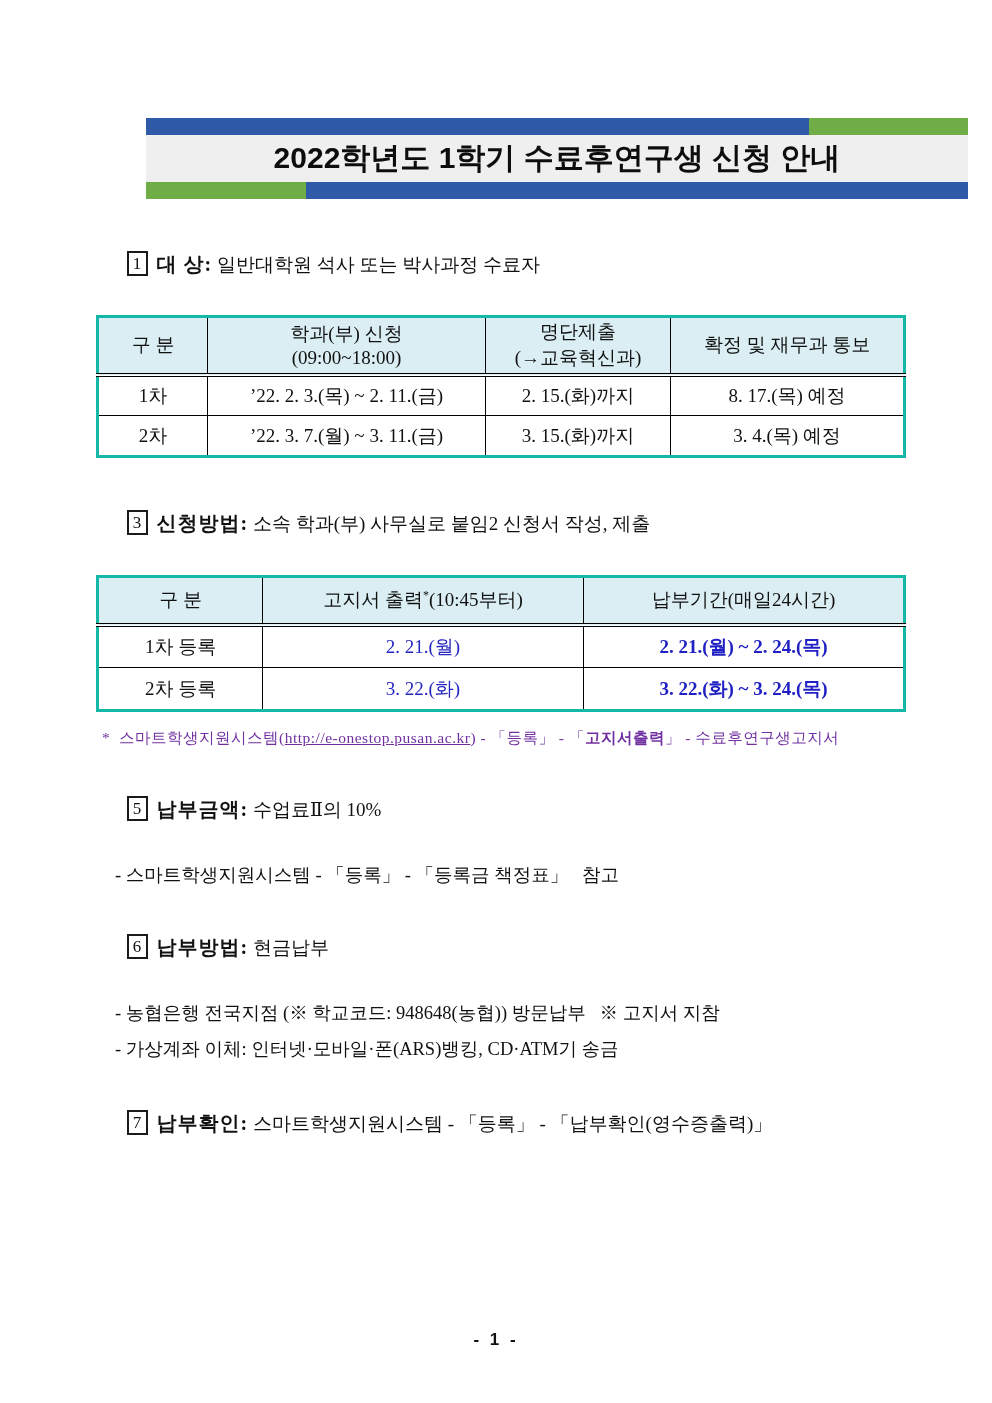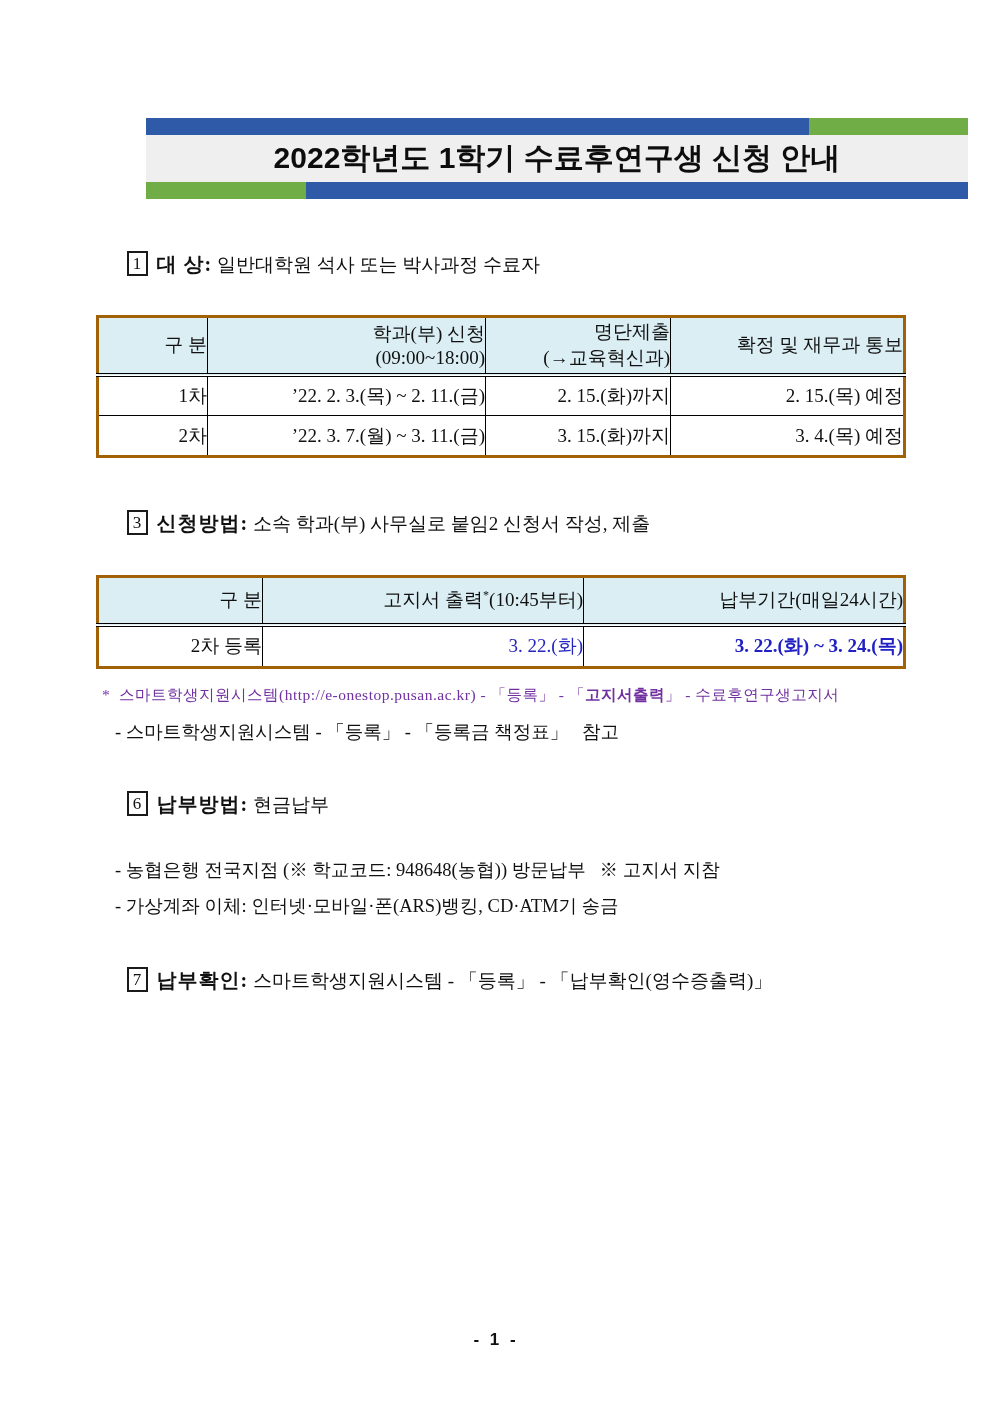--- a/index.html
+++ b/index.html
@@ -40,39 +40,39 @@
   }
   .sec-label { font-weight:bold; font-size:20px; letter-spacing:1px; }
   .sub-item { font-size:18.5px; line-height:25px; padding-left:17px; white-space:pre-wrap; }
 
   
   table {
     border-collapse:collapse; margin-left:-2px; width:807px;
     text-align:center; font-size:19px; table-layout:fixed;
   }
   table, th, td { border:1px solid #000; }
-  table { border:3px solid #a16207;text-align:right; }
+  table { border:3px solid #14b8a6; }
   thead th { background:#daeef3; font-weight:normal; border-bottom:4px double #000; }
   #table1 thead th { height:58px; }
   #table1 tbody td { height:41px; }
   #table2 thead th { height:48px; }
   #table2 tbody td { height:43px; }
   #table1 col.c1 { width:110px; } #table1 col.c2 { width:278px; }
   #table1 col.c3 { width:185px; } #table1 col.c4 { width:234px; }
   #table2 col.c1 { width:165px; } #table2 col.c2 { width:321px; } #table2 col.c3 { width:321px; }
   .t2-date  { color:#2626c0; }
   .t2-range { color:#2020c4; font-weight:bold; }
   sup { font-size:12px; }
 
   
   .footnote {
     font-size:15.5px; color:#7030a0; margin-top:16px; margin-left:4px;
     white-space:pre-wrap; letter-spacing:0.5px;
   }
-  .footnote .url { cursor:pointer; }
+  .footnote .url { text-decoration:underline; cursor:pointer; }
   .footnote .fn-bold { font-weight:bold; }
   .page-num {
     position:absolute; left:0; top:1330px; width:992px; text-align:center;
     font-family:"Liberation Sans","DejaVu Sans",sans-serif;
     font-size:17px; font-weight:bold; letter-spacing:3px;
   }
 
   
   .mt-sec1 { margin-top:27px; }
   .mt-sec2 { margin-top:31px; }
@@ -133,21 +133,21 @@
             <div>(→교육혁신과)</div>
           </th>
           <th>확정 및 재무과 통보</th>
         </tr>
       </thead>
       <tbody>
         <tr>
           <td>1차</td>
           <td>’22. 2. 3.(목) ~ 2. 11.(금)</td>
           <td>2. 15.(화)까지</td>
-          <td>2. 15.(목) 예정</td>
+          <td>8. 17.(목) 예정</td>
         </tr>
         <tr>
           <td>2차</td>
           <td>’22. 3. 7.(월) ~ 3. 11.(금)</td>
           <td>3. 15.(화)까지</td>
           <td>3. 4.(목) 예정</td>
         </tr>
       </tbody>
     </table>
 
@@ -164,29 +164,37 @@
         </colgroup>
       <thead>
         <tr>
           <th>구  분</th>
           <th><span>고지서 출력</span><sup>*</sup><span>(10:45부터)</span></th>
           <th>납부기간(매일24시간)</th>
         </tr>
       </thead>
       <tbody>
         <tr>
+          <td>1차 등록</td>
+          <td class="t2-date">2. 21.(월)</td>
+          <td class="t2-range">2. 21.(월) ~ 2. 24.(목)</td>
+        </tr>
+        <tr>
           <td>2차 등록</td>
           <td class="t2-date">3. 22.(화)</td>
           <td class="t2-range">3. 22.(화) ~ 3. 24.(목)</td>
         </tr>
       </tbody>
     </table>
 
     <div class="footnote"><span>*  스마트학생지원시스템(</span><span class="url">http://e-onestop.pusan.ac.kr</span><span>) - 「등록」 - 「</span><span class="fn-bold">고지서출력</span><span>」 - 수료후연구생고지서</span></div>
 
+    <div class="sec mt-sec5">
+      <span class="numbox">5</span><span class="sec-label">납부금액:</span> <span>수업료Ⅱ의 10%</span>
+    </div>
     <div class="sub-item mt-sub5">- 스마트학생지원시스템 - 「등록」 - 「등록금 책정표」   참고</div>
 
     <div class="sec mt-sec6">
       <span class="numbox">6</span><span class="sec-label">납부방법:</span> <span>현금납부</span>
     </div>
     <div class="sub-item mt-sub6a">- 농협은행 전국지점 (※ 학교코드: 948648(농협)) 방문납부   ※ 고지서 지참</div>
     <div class="sub-item mt-sub6b">- 가상계좌 이체: 인터넷·모바일·폰(ARS)뱅킹, CD·ATM기 송금</div>
 
     <div class="sec mt-sec7">
       <span class="numbox">7</span><span class="sec-label">납부확인:</span> <span>스마트학생지원시스템 - 「등록」 - 「납부확인(영수증출력)」</span>

